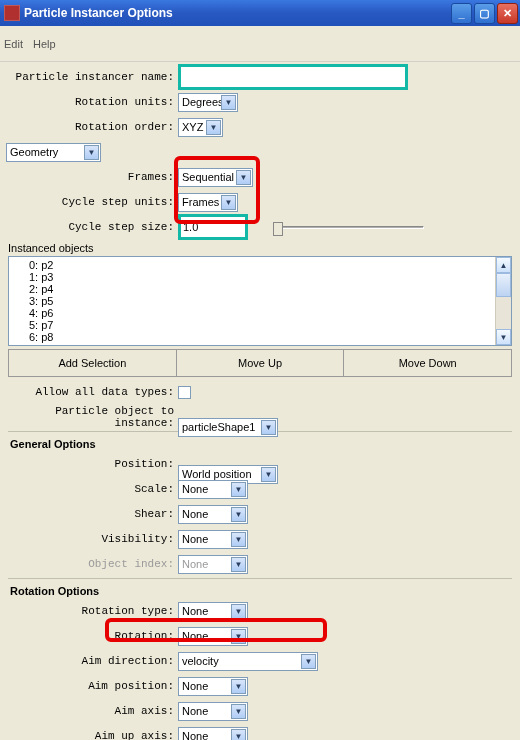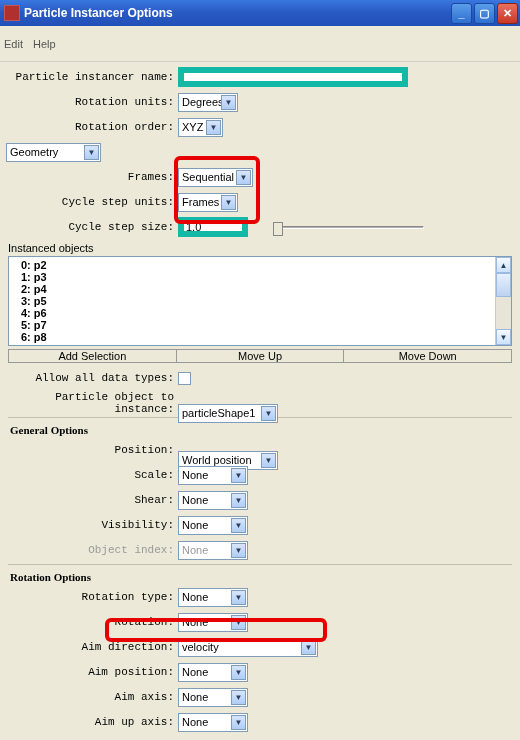--- a/index.html
+++ b/index.html
@@ -61,22 +61,22 @@
   }
   .lbl {
     width: 172px;
     text-align: right;
     padding-right: 4px;
     color: #000;
     font-family: Liberation Mono, monospace;
   }
   .lbl.disabled { color: #9a9a9a; }
   .txtinput {
-    height: 20px;
-    border: 6px solid #14b8a6;
+    height: 26px;
+    border: 3px solid #14b8a6;
     background: #fff;
     padding: 0 2px;
     font-size: 11px;
   }
   .txtinput.long { width: 230px; }
   .txtinput.short { width: 70px; }
   .select {
     height: 19px;
     border: 1px solid #7f9db9;
     background: #fff;
@@ -132,49 +132,48 @@
     color: #000;
     margin: 4px 0 2px 2px;
   }
   .listbox {
     border: 1px solid #7f9db9;
     background: #fff;
     height: 90px;
     margin: 0 2px 3px 2px;
     display:flex;
   }
-  .listcontent { flex:1; padding:2px 12px; overflow:hidden; line-height:12px;font-weight:bold;}
+  .listcontent { flex:1; padding:2px 20px; overflow:hidden; line-height:12px;}
   .listscroll {
     width: 16px;
     background: #e8e4d8;
     border-left:1px solid #cfcabb;
     display:flex;flex-direction:column;
   }
   .sbtn {
     height:16px;background:linear-gradient(to bottom,#f4faff,#cde1fa);
     border:1px solid #9cb9e0;display:flex;align-items:center;justify-content:center;
     font-size:8px;color:#2a3f5f;
   }
   .sthumb { flex:0 0 24px;background:linear-gradient(to bottom,#e8f0fb,#bcd3f2);border:1px solid #9cb9e0;margin:0;}
   .strack { flex:1; }
   .btnrow { display:flex; gap:0; margin:0 2px 4px 2px; }
   .btn {
-    height: 14px;
+    height: 28px;
     border: 1px solid #9a9a9a;
     background: #ece9d8;
     display:flex;align-items:center;justify-content:center;
     font-size:11px;
   }
   .btnrow .btn { flex:1; border-radius:0; }
   .btnrow .btn + .btn { border-left:1px solid #9a9a9a; margin-left:-1px;}
   .grouphdr {
     font-weight: bold;
     margin: 6px 0 3px 4px;
     font-size:11px;
-    font-family:Liberation Serif, serif;
   }
   .bottombar {
     position:absolute; bottom:4px; left:6px; right:6px;
     display:flex; gap:0;
   }
   .bottombar .btn { flex:1; height:24px; }
   .bottombar .btn + .btn { margin-left:-1px; }
   .contentwrap { position:relative; height:714px; }
   .hr { border-top:1px solid #c0c0b0; margin:2px 2px 6px 2px;}
 </style>

